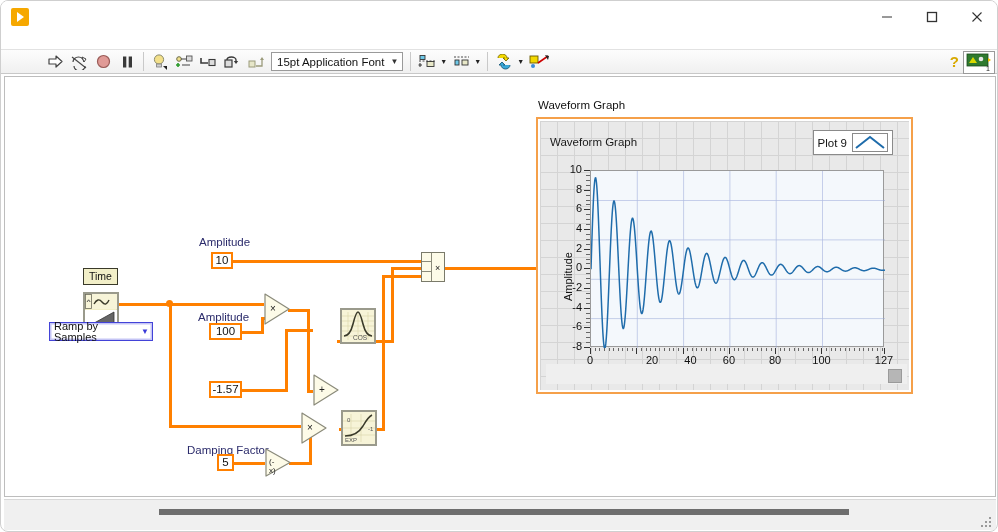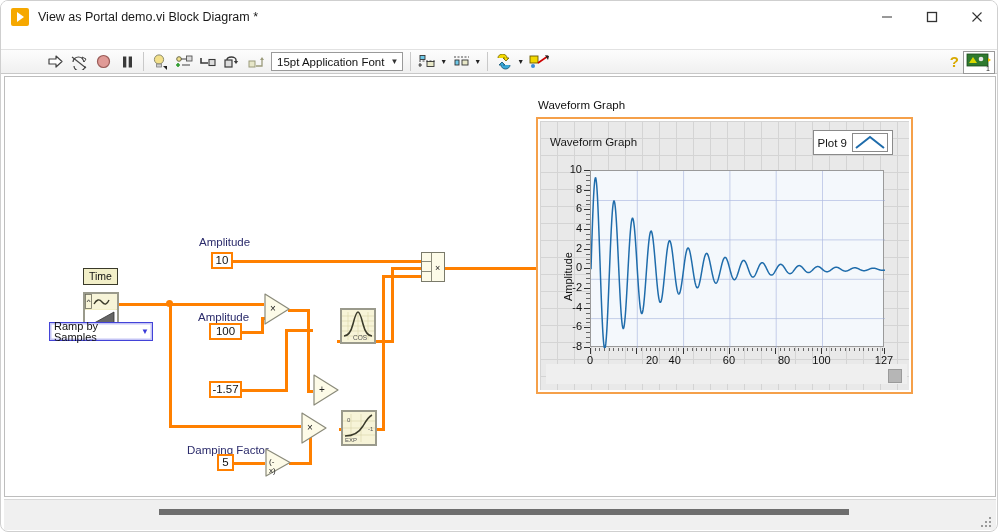--- a/index.html
+++ b/index.html
@@ -147,21 +147,20 @@
   #graph-resize { position:absolute; width:14px; height:14px; background:#b6b6b6; border:1px solid #9a9a9a; }
   #graph-bottom-strip { position:absolute; background:#efefef; }
 </style>
 </head>
 <body>
 
 <div id="window">
 
   <div id="titlebar">
     <div id="app-icon"></div>
-    <div id="title-text">View as Portal demo.vi Block Diagram *</div>
     <div id="winbtns">
       <div class="winbtn">
         <svg width="12" height="12" viewBox="0 0 12 12">
             <line x1="1" y1="6" x2="11" y2="6" stroke="#333" stroke-width="1"></line>
           </svg>
       </div>
       <div class="winbtn">
         <svg width="12" height="12" viewBox="0 0 12 12">
             <rect x="1.5" y="1.5" width="9" height="9" fill="none" stroke="#333" stroke-width="1.3"></rect>
           </svg>
@@ -538,23 +537,23 @@
             <div style="position: absolute; left: 46px; width: 4px; height: 1px; background: rgb(102, 102, 102); top: 78.5px;"></div>
             <div style="position: absolute; left: 46px; width: 4px; height: 1px; background: rgb(102, 102, 102); top: 73.5833px;"></div>
             <div style="position: absolute; left: 46px; width: 4px; height: 1px; background: rgb(102, 102, 102); top: 63.75px;"></div>
             <div style="position: absolute; left: 46px; width: 4px; height: 1px; background: rgb(102, 102, 102); top: 58.8333px;"></div>
             <div style="position: absolute; left: 46px; width: 4px; height: 1px; background: rgb(102, 102, 102); top: 53.9167px;"></div>
           </div>
 
         <div id="xtick-container">
             <div class="tick-lbl" style="left: 36px; width: 28px; text-align: center; top: 233px;">0</div>
             <div class="tick-lbl" style="left: 98px; width: 28px; text-align: center; top: 233px;">20</div>
-            <div class="tick-lbl" style="left: 128.598px; width: 28px; text-align: left; top: 233px;">40</div>
+            <div class="tick-lbl" style="left: 128.598px; width: 28px; text-align: right; top: 233px;">40</div>
             <div class="tick-lbl" style="left: 174.898px; width: 28px; text-align: center; top: 233px;">60</div>
-            <div class="tick-lbl" style="left: 230px; width: 28px; text-align: center; top: 233px;">80</div>
+            <div class="tick-lbl" style="left: 221px; width: 28px; text-align: center; top: 233px;">80</div>
             <div class="tick-lbl" style="left: 267.496px; width: 28px; text-align: center; top: 233px;">100</div>
             <div class="tick-lbl" style="left: 330px; width: 28px; text-align: center; top: 233px;">127</div>
           </div>
 
         <div id="xtickmark-container">
             <div style="position: absolute; top: 227px; width: 1px; height: 6px; background: rgb(51, 51, 51); left: 50px;"></div>
             <div style="position: absolute; top: 227px; width: 1px; height: 6px; background: rgb(51, 51, 51); left: 96.2992px;"></div>
             <div style="position: absolute; top: 227px; width: 1px; height: 6px; background: rgb(51, 51, 51); left: 142.598px;"></div>
             <div style="position: absolute; top: 227px; width: 1px; height: 6px; background: rgb(51, 51, 51); left: 188.898px;"></div>
             <div style="position: absolute; top: 227px; width: 1px; height: 6px; background: rgb(51, 51, 51); left: 235.197px;"></div>

